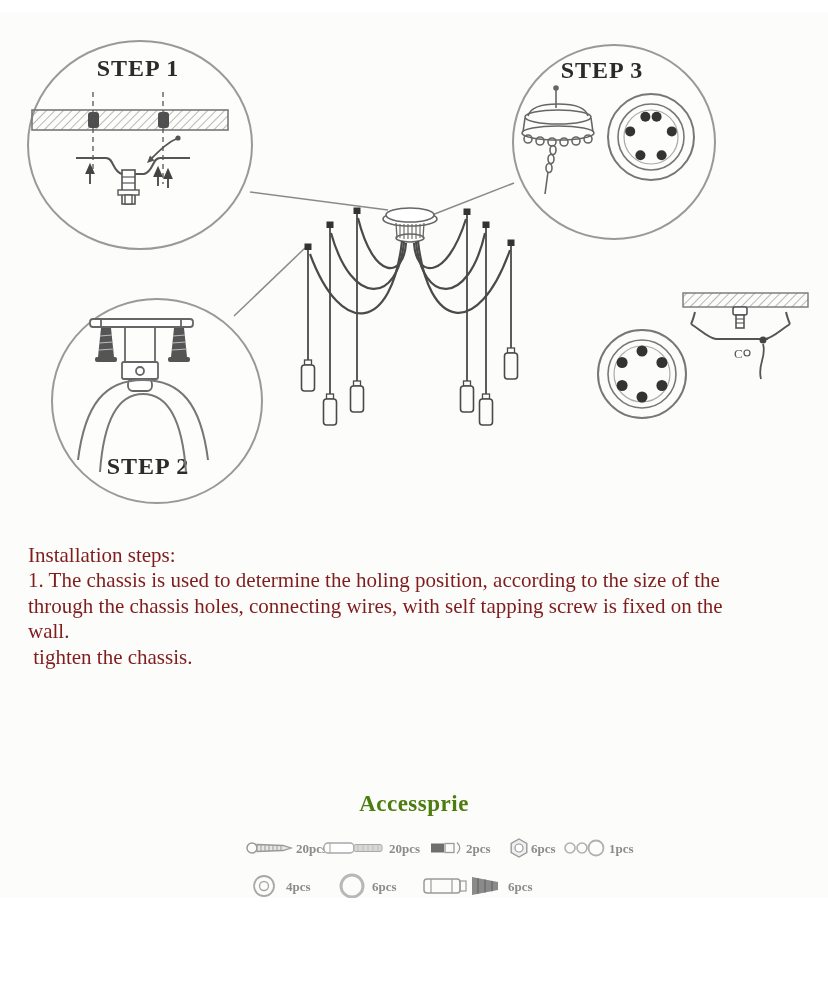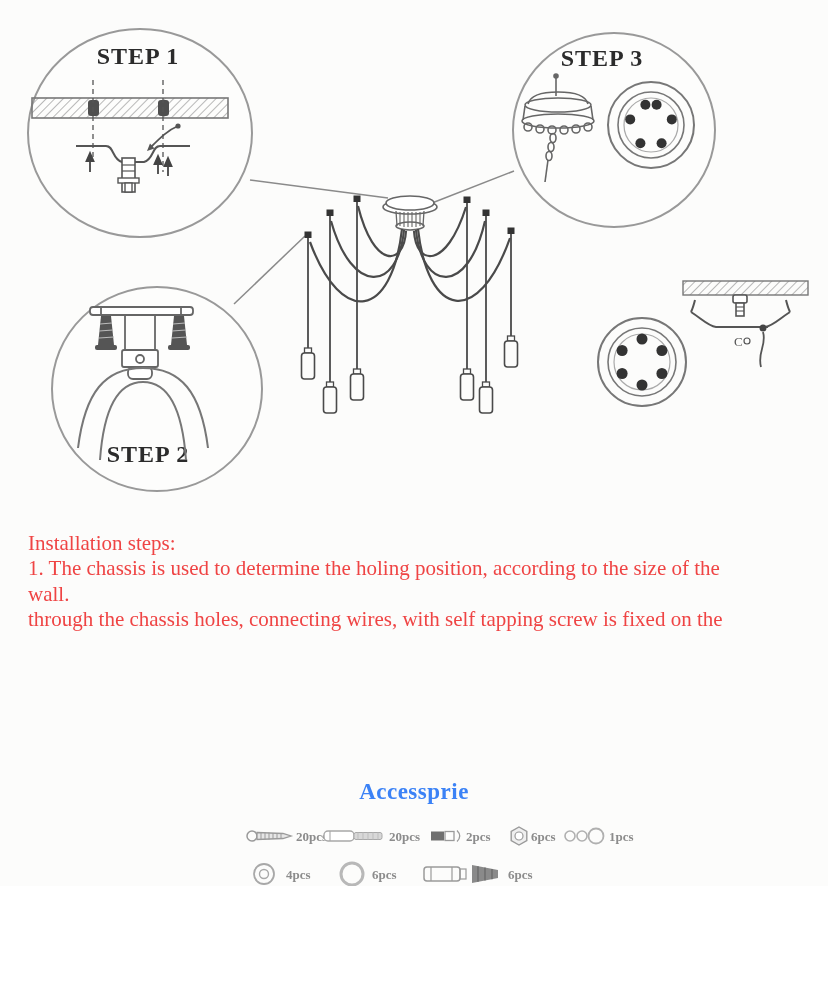--- a/index.html
+++ b/index.html
@@ -1,30 +1,30 @@
 <!DOCTYPE html>
 <html><head>
 <meta charset="utf-8">
 <style>
   html,body{margin:0;padding:0;background:#ffffff;}
   .canvas{
-    position:relative;width:828px;height:886px;margin:0 auto;
+    position:relative;width:828px;height:886px;margin:12px auto;
     background:#fcfcfb;overflow:hidden;
     font-family:"Liberation Serif", serif;
   }
   svg text{font-family:"Liberation Serif", serif;}
   .step-label{font-size:24px;font-weight:bold;fill:#2b2b2b;letter-spacing:1px;}
   .instructions{
     position:absolute;left:28px;top:531px;width:792px;
-    font-size:21px;line-height:25.4px;color:#ef4444;
+    font-size:21px;line-height:25.4px;color:#7f1d1d;
   }
   .instructions div{white-space:pre;}
   .acc-title{
     position:absolute;left:0;top:779px;width:828px;text-align:center;
-    font-size:23px;font-weight:bold;color:#3b82f6;letter-spacing:0.5px;
+    font-size:23px;font-weight:bold;color:#4d7c0f;letter-spacing:0.5px;
   }
   .qty{font-size:13px;font-weight:bold;fill:#8c8c8c;}
   .logo-text{font-family:"DejaVu Sans", sans-serif;font-weight:bold;fill:#121212;}
 </style>
 </head>
 <body>
 
 <div class="canvas">
 
   <svg width="828" height="520" viewBox="0 0 828 520" style="position:absolute;left:0;top:0;">
@@ -240,22 +240,23 @@
       <g>
         <text x="734" y="346" font-size="13" fill="#555">C</text>
         <circle cx="747" cy="341" r="3" fill="none" stroke="#555" stroke-width="1.2"></circle>
       </g>
     </g>
   </svg>
 
   <div class="instructions">
     <div>Installation steps:</div>
     <div>1. The chassis is used to determine the holing position, according to the size of the</div>
+    <div>through the chassis holes, connecting wires, with self tapping screw is fixed on the</div>
     <div>wall.</div>
-    <div>through the chassis holes, connecting wires, with self tapping screw is fixed on the</div>
+    <div> tighten the chassis.</div>
   </div>
 
   <div class="acc-title">Accessprie</div>
 
   <svg width="828" height="92" viewBox="0 0 828 92" style="position:absolute;left:0;top:812px;">
 
     <g stroke="#9a9a9a" fill="none">
       <circle cx="252" cy="24" r="5" stroke-width="1.5"></circle>
       <path d="M257,20.5 L283,21.5 L291,24 L283,26.5 L257,27.5 Z" stroke-width="1.3" fill="#e6e6e6"></path>
       <path d="M261,20.5 V27.5 M265,20.5 V27.5 M269,20.5 V27.5 M273,21 V27 M277,21 V27 M281,21 V27" stroke-width="1"></path>

